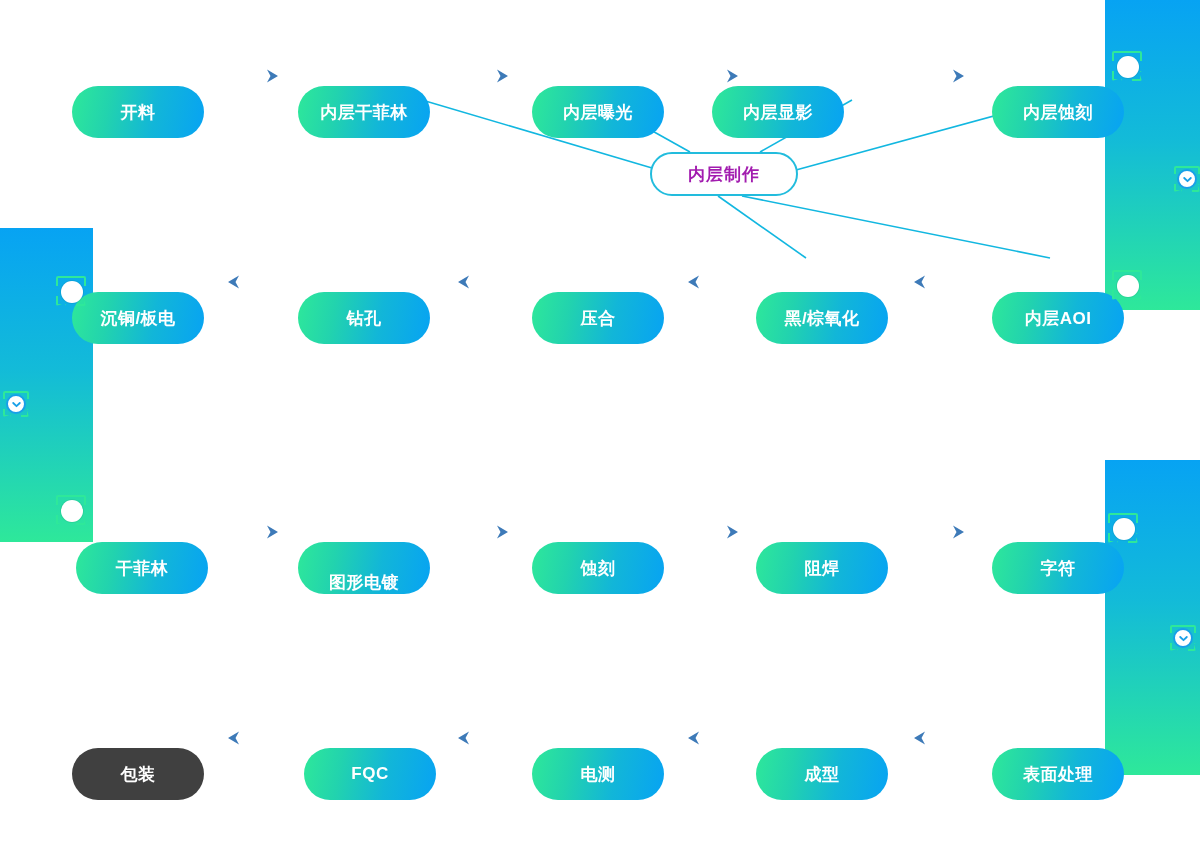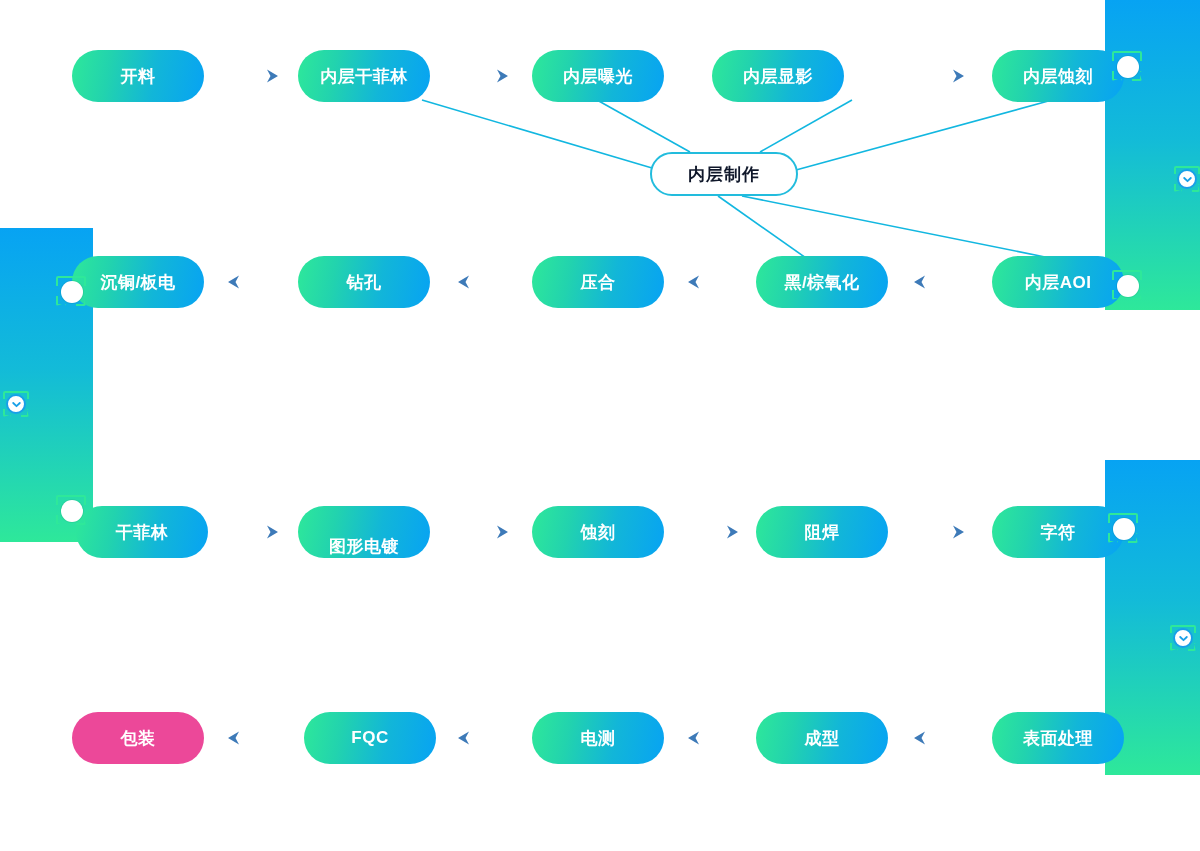--- a/index.html
+++ b/index.html
@@ -90,26 +90,27 @@
     display: flex;
     align-items: center;
     justify-content: center;
     color: #ffffff;
     font-size: 17px;
     font-weight: bold;
     letter-spacing: 0.5px;
     z-index: 5;
     box-sizing: border-box;
     white-space: nowrap;
+    margin-top: 36px;
   }
   .node.gradient {
     background: linear-gradient(100deg, #2ee89a 0%, #22d3ae 28%, #12b6d8 62%, #07a3f3 100%);
   }
   .node.accent-yellow {
-    background: #ec4899;
+    background: #404040;
     align-items: center;
   }
 
   
   .hub {
     position: absolute;
     height: 44px;
     border-radius: 22px;
     background: #ffffff;
     border: 2px solid #22bcdd;
@@ -295,21 +296,21 @@
         <span>电测</span>
       </div>
       <div class="node gradient" style="left: 304px; top: 712px; width: 132px;">
         <span>FQC</span>
       </div>
       <div class="node accent-yellow" style="left: 72px; top: 712px; width: 132px;">
         <span>包装</span>
       </div>
     </div>
 
-  <div class="hub" id="hub-node" style="left: 650px; top: 152px; width: 148px; height: 44px; border-color: rgb(34, 188, 221); color: #0f172a;">
+  <div class="hub" id="hub-node" style="left: 650px; top: 152px; width: 148px; height: 44px; border-color: rgb(34, 188, 221); color: #a21caf;">
     <span>内层制作</span>
   </div>
 
   <div id="handles-root">
       <div class="handle" style="left: 1117px; top: 56px;"></div>
       <div class="handle" style="left: 1117px; top: 275px;"></div>
       <div class="handle" style="left: 61px; top: 281px;"></div>
       <div class="handle" style="left: 61px; top: 500px;"></div>
       <div class="handle" style="left: 1113px; top: 518px;"></div>
     </div>

